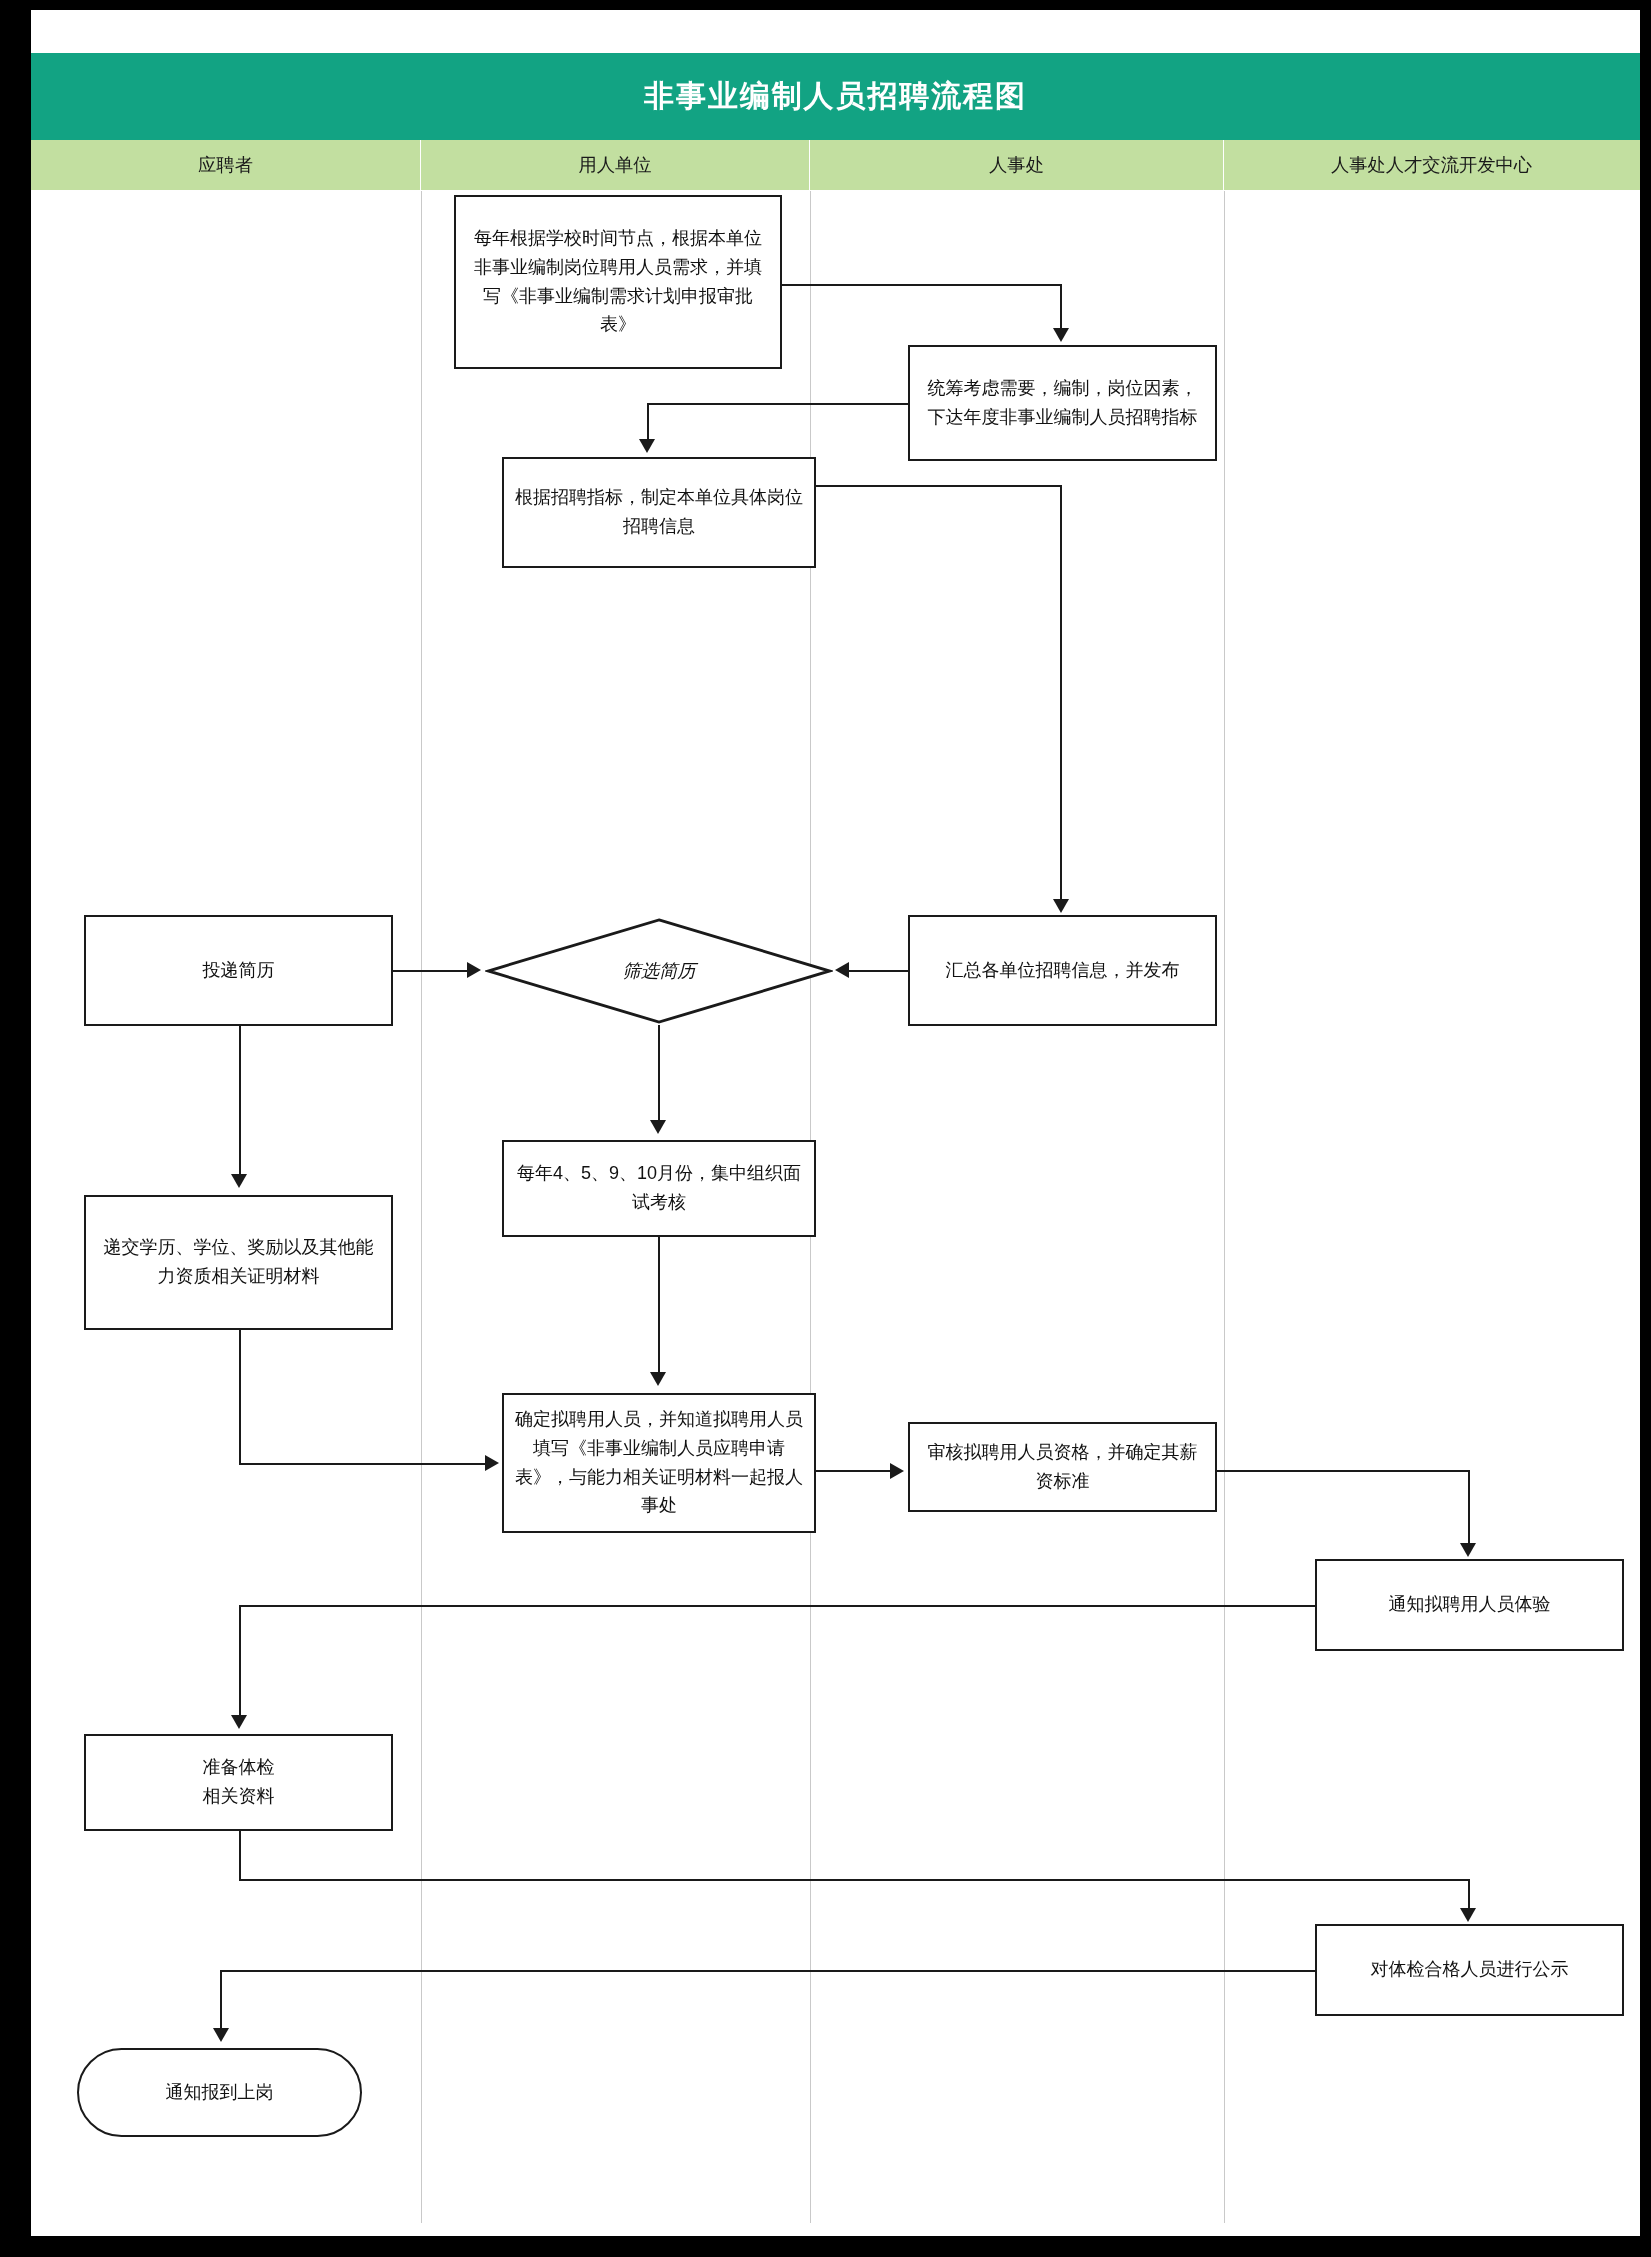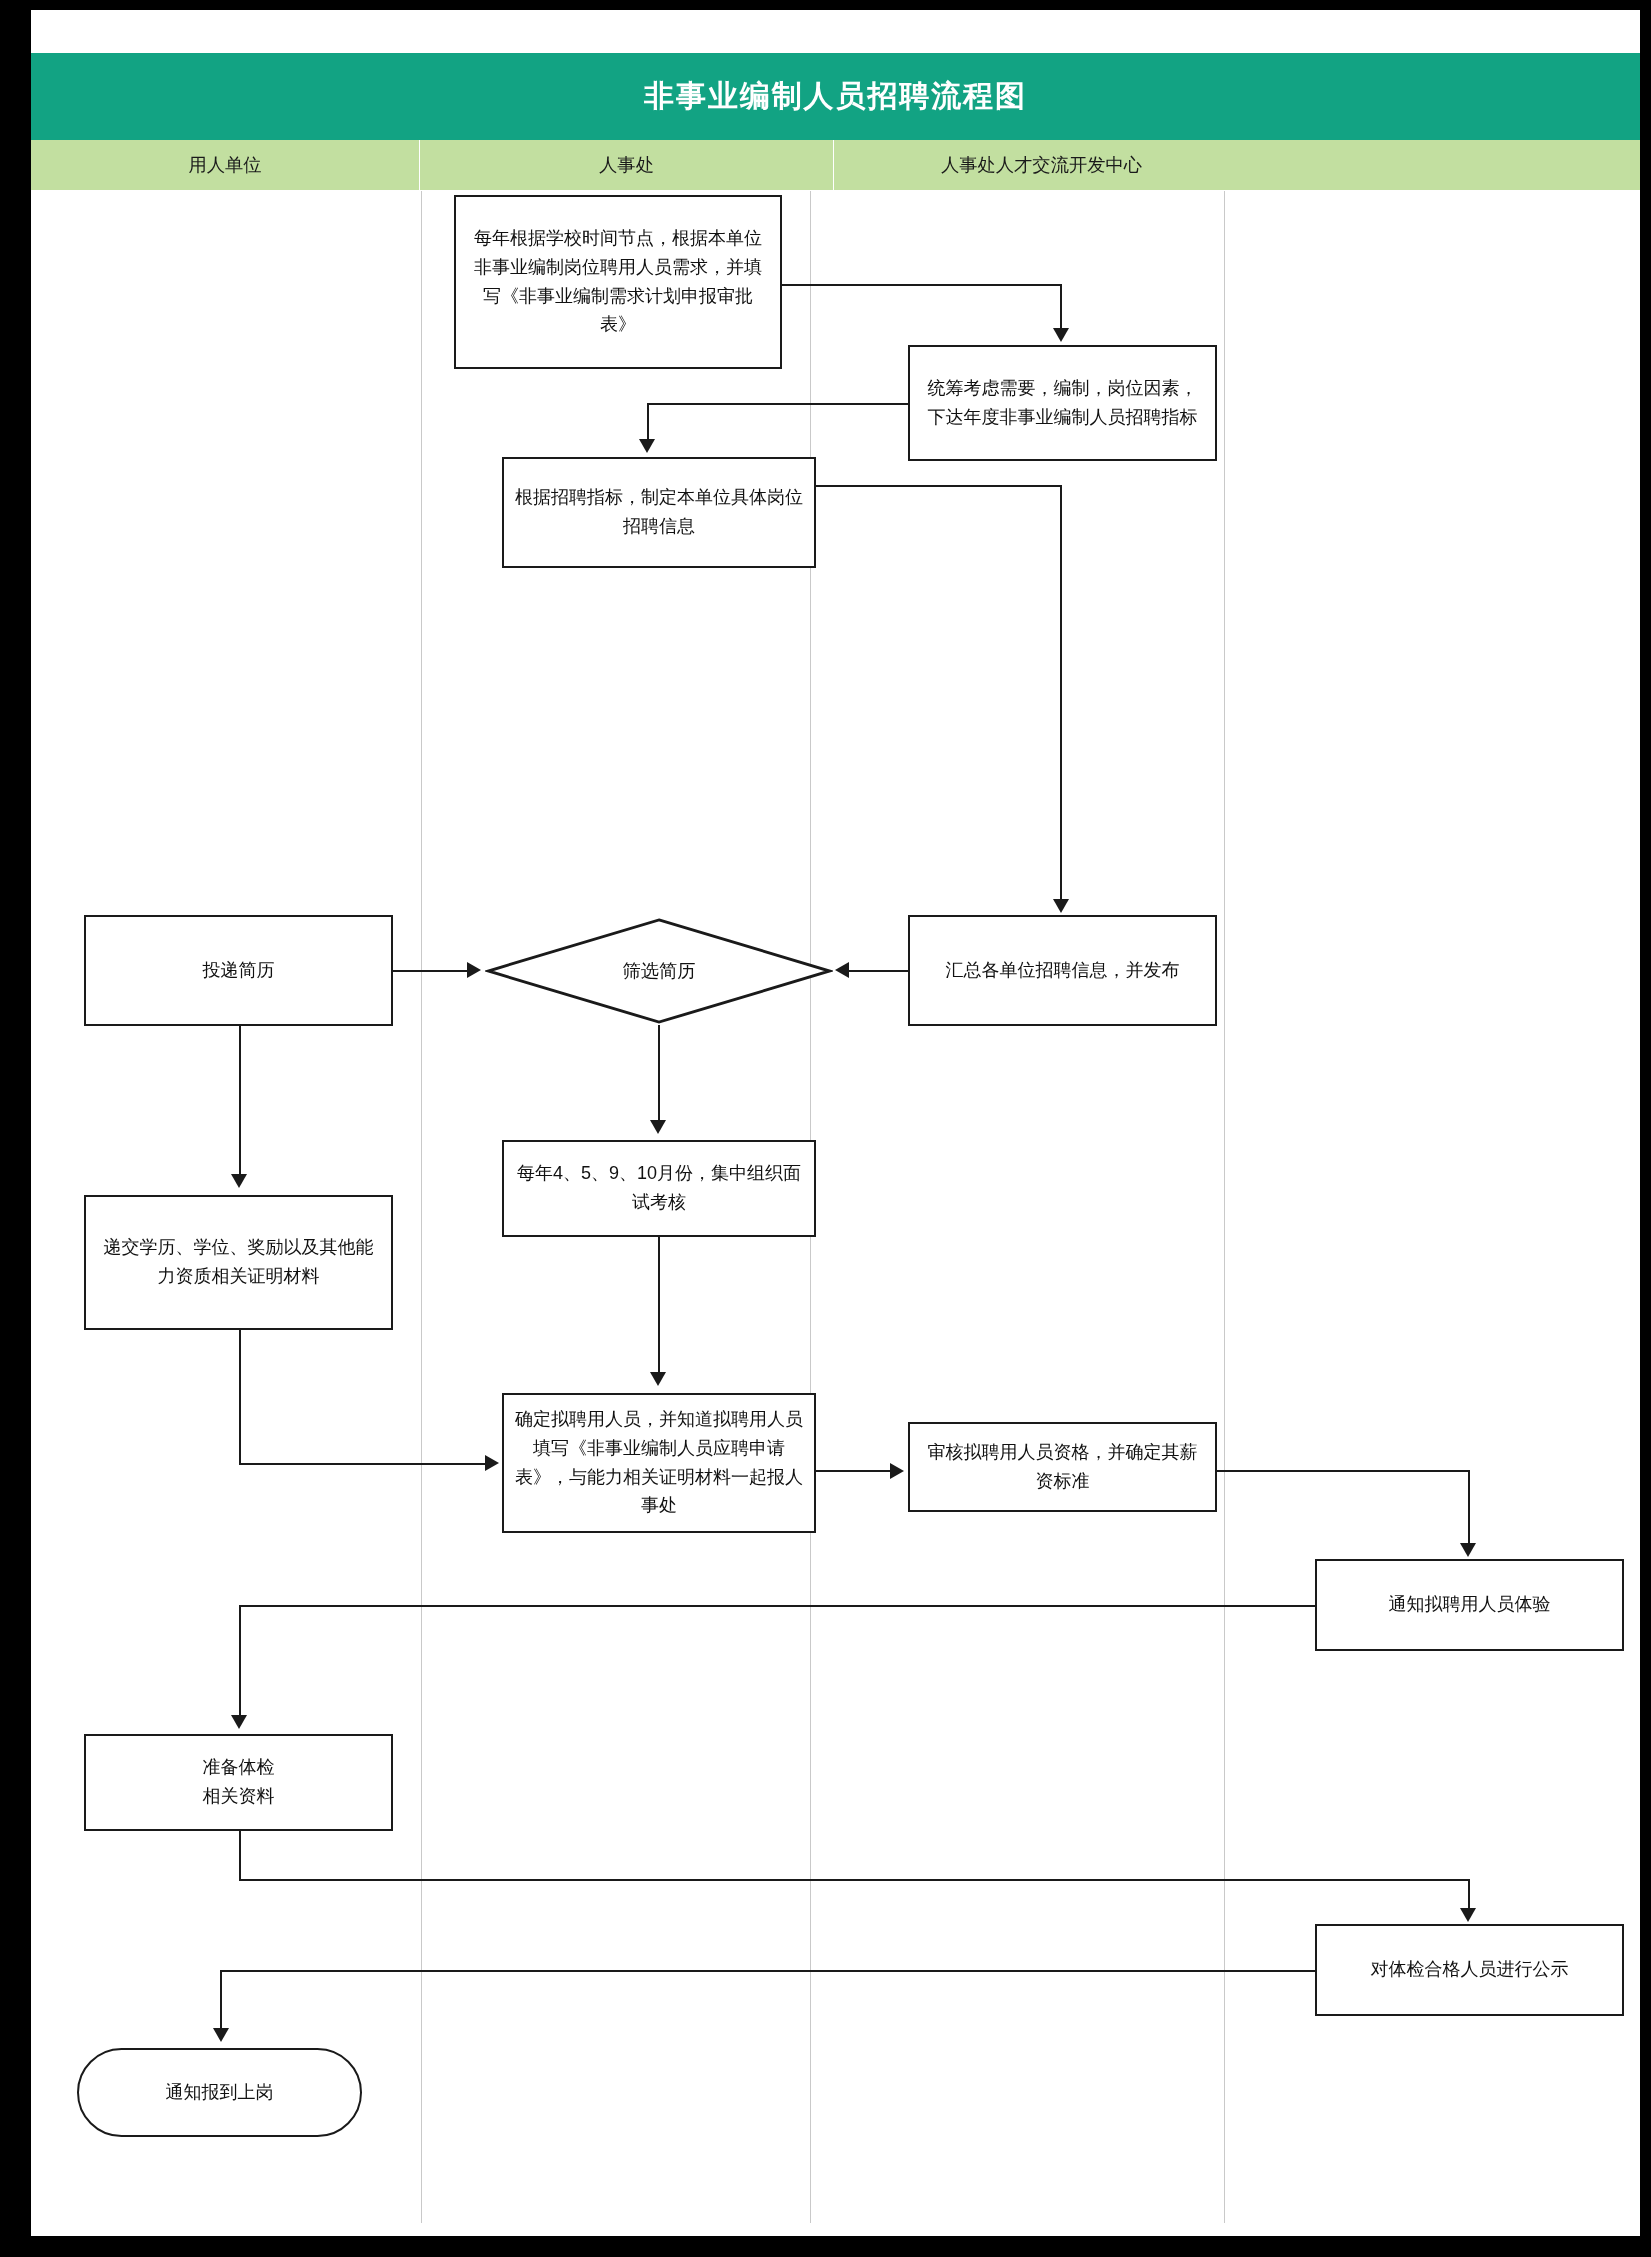--- a/index.html
+++ b/index.html
@@ -33,21 +33,21 @@
   .canvas{position:absolute;left:0;top:181px;width:1609px;height:2032px;}
 
   
   .node{position:absolute;box-sizing:border-box;border:2.9px solid #1a1a1a;background:#fff;
     display:flex;align-items:center;justify-content:center;text-align:center;
     font-size:18px;line-height:1.6;color:#111;padding:3.9px 9.7px;}
   .node.term{border-radius:58px;}
   .node .txt{display:block;}
 
   
-  .diamond-wrap{position:absolute;}
+  .diamond-wrap{position:absolute;font-style:italic;}
   .diamond-wrap svg{display:block;}
   .diamond-label{position:absolute;left:0;top:0;width:100%;height:100%;
     display:flex;align-items:center;justify-content:center;font-size:18.3px;color:#111;}
 
   
   .conn{position:absolute;background:#1a1a1a;}
   .conn.h{height:1.9px;}
   .conn.v{width:1.9px;}
   .arrow{position:absolute;width:0;height:0;}
   .arrow.down{border-left:8.7px solid transparent;border-right:8.7px solid transparent;border-top:14.5px solid #1a1a1a;}
@@ -64,20 +64,23 @@
   <div class="frame-right"></div>
   <div class="frame-bottom"></div>
 
   <div class="sheet">
 
     <div class="title-band">
       <span class="title-text">非事业编制人员招聘流程图</span>
     </div>
 
     <div class="lane-header">
+      <div class="lane-head-cell" style="width:390px;">
+        <span>应聘者</span>
+      </div>
       <div class="lane-head-cell" style="width:389px;">
         <span>用人单位</span>
       </div>
       <div class="lane-head-cell" style="width:414px;">
         <span>人事处</span>
       </div>
       <div class="lane-head-cell" style="width:415px;">
         <span>人事处人才交流开发中心</span>
       </div>
     </div>

